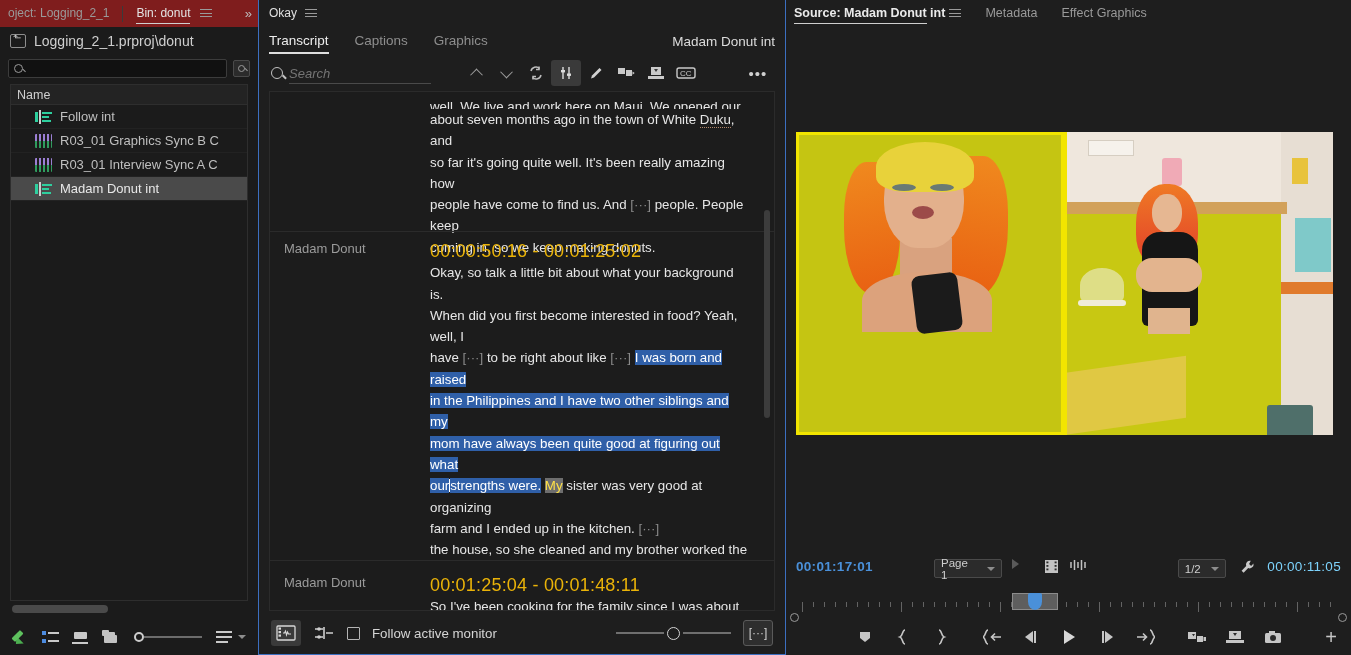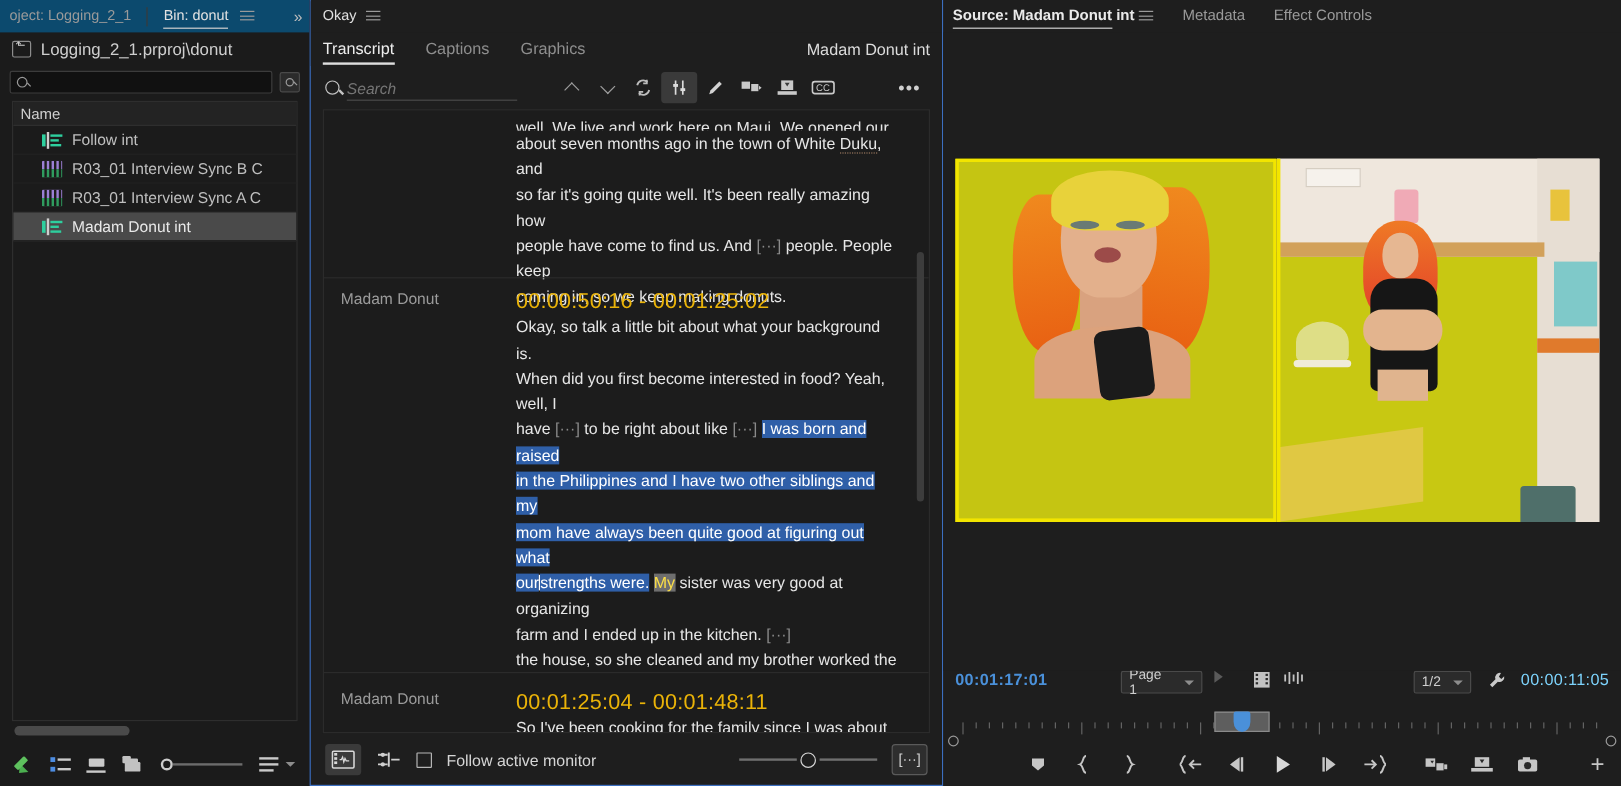--- a/index.html
+++ b/index.html
@@ -6,21 +6,21 @@
   html,body{ width:1351px; height:655px; overflow:hidden; background:#1e1e1e; }
   body{
     font-family:"Liberation Sans", sans-serif;
     font-size:13px; color:#c8c8c8;
     -webkit-font-smoothing:antialiased;
   }
   .app{ position:relative; width:1351px; height:655px; display:flex; }
 
   
   .project-panel{ width:258px; height:655px; background:#1b1b1b; position:relative; display:flex; flex-direction:column; }
-  .panel-tabbar{ height:27px; background:#0c4a6e; display:flex; align-items:center; position:relative; flex:0 0 auto; }
+  .panel-tabbar{ height:27px; background:#7f1d1d; display:flex; align-items:center; position:relative; flex:0 0 auto; }
   .tab{ font-size:12px; color:#9a9a9a; padding:0 8px; height:27px; line-height:27px; white-space:nowrap; cursor:default; }
   .tab.active{ color:#e3e3e3; position:relative; }
   .tab.active::after{ content:""; position:absolute; left:8px; right:8px; bottom:3px; height:1.5px; background:#d0d0d0; }
   .hamburger{ display:inline-block; width:12px; height:9px; position:relative; margin-left:2px; vertical-align:middle; }
   .hamburger i{ position:absolute; left:0; right:0; height:1.3px; background:#9a9a9a; }
   .hamburger i:nth-child(1){ top:0; } .hamburger i:nth-child(2){ top:3.6px; } .hamburger i:nth-child(3){ top:7.2px; }
   .chev-more{ margin-left:auto; margin-right:8px; color:#bdbdbd; font-size:13px; letter-spacing:-2px; }
   .tab-div{ width:1px; height:16px; background:#3a3a3a; margin:0 5px; }
 
   .proj-title{ height:27px; display:flex; align-items:center; gap:8px; padding:0 10px; color:#cfcfcf; font-size:14px; flex:0 0 auto; }
@@ -234,21 +234,21 @@
       </div>
       <div class="list-row">
         <span class="ic ic-clip">
           <span class="top"></span>
             <span class="bot"></span>
           <span class="perf" style="left:2px"></span>
             <span class="perf" style="left:6px"></span>
             <span class="perf" style="left:10px"></span>
             <span class="perf" style="left:14px"></span>
         </span>
-        <span>R03_01 Interview Sync B C</span>
+        <span>R03_01 Graphics Sync B C</span>
       </div>
       <div class="list-row">
         <span class="ic ic-clip">
           <span class="top"></span>
             <span class="bot"></span>
           <span class="perf" style="left:2px"></span>
             <span class="perf" style="left:6px"></span>
             <span class="perf" style="left:10px"></span>
             <span class="perf" style="left:14px"></span>
         </span>
@@ -446,21 +446,21 @@
 
   <div class="source-panel">
     <div class="src-tabbar">
       <span class="src-tab active">Source: Madam Donut int</span>
       <span class="hamburger" style="margin-left:-20px;margin-right:24px">
           <i></i>
           <i></i>
           <i></i>
         </span>
       <span class="src-tab">Metadata</span>
-      <span class="src-tab">Effect Controls</span>
+      <span class="src-tab">Effect Graphics</span>
     </div>
 
     <div class="src-stage">
       <div class="video-area">
 
         <div class="vid left">
           <div class="f-bg lb">
             <div class="l-hair-l"></div>
               <div class="l-hair-r"></div>
             <div class="l-neck"></div>

